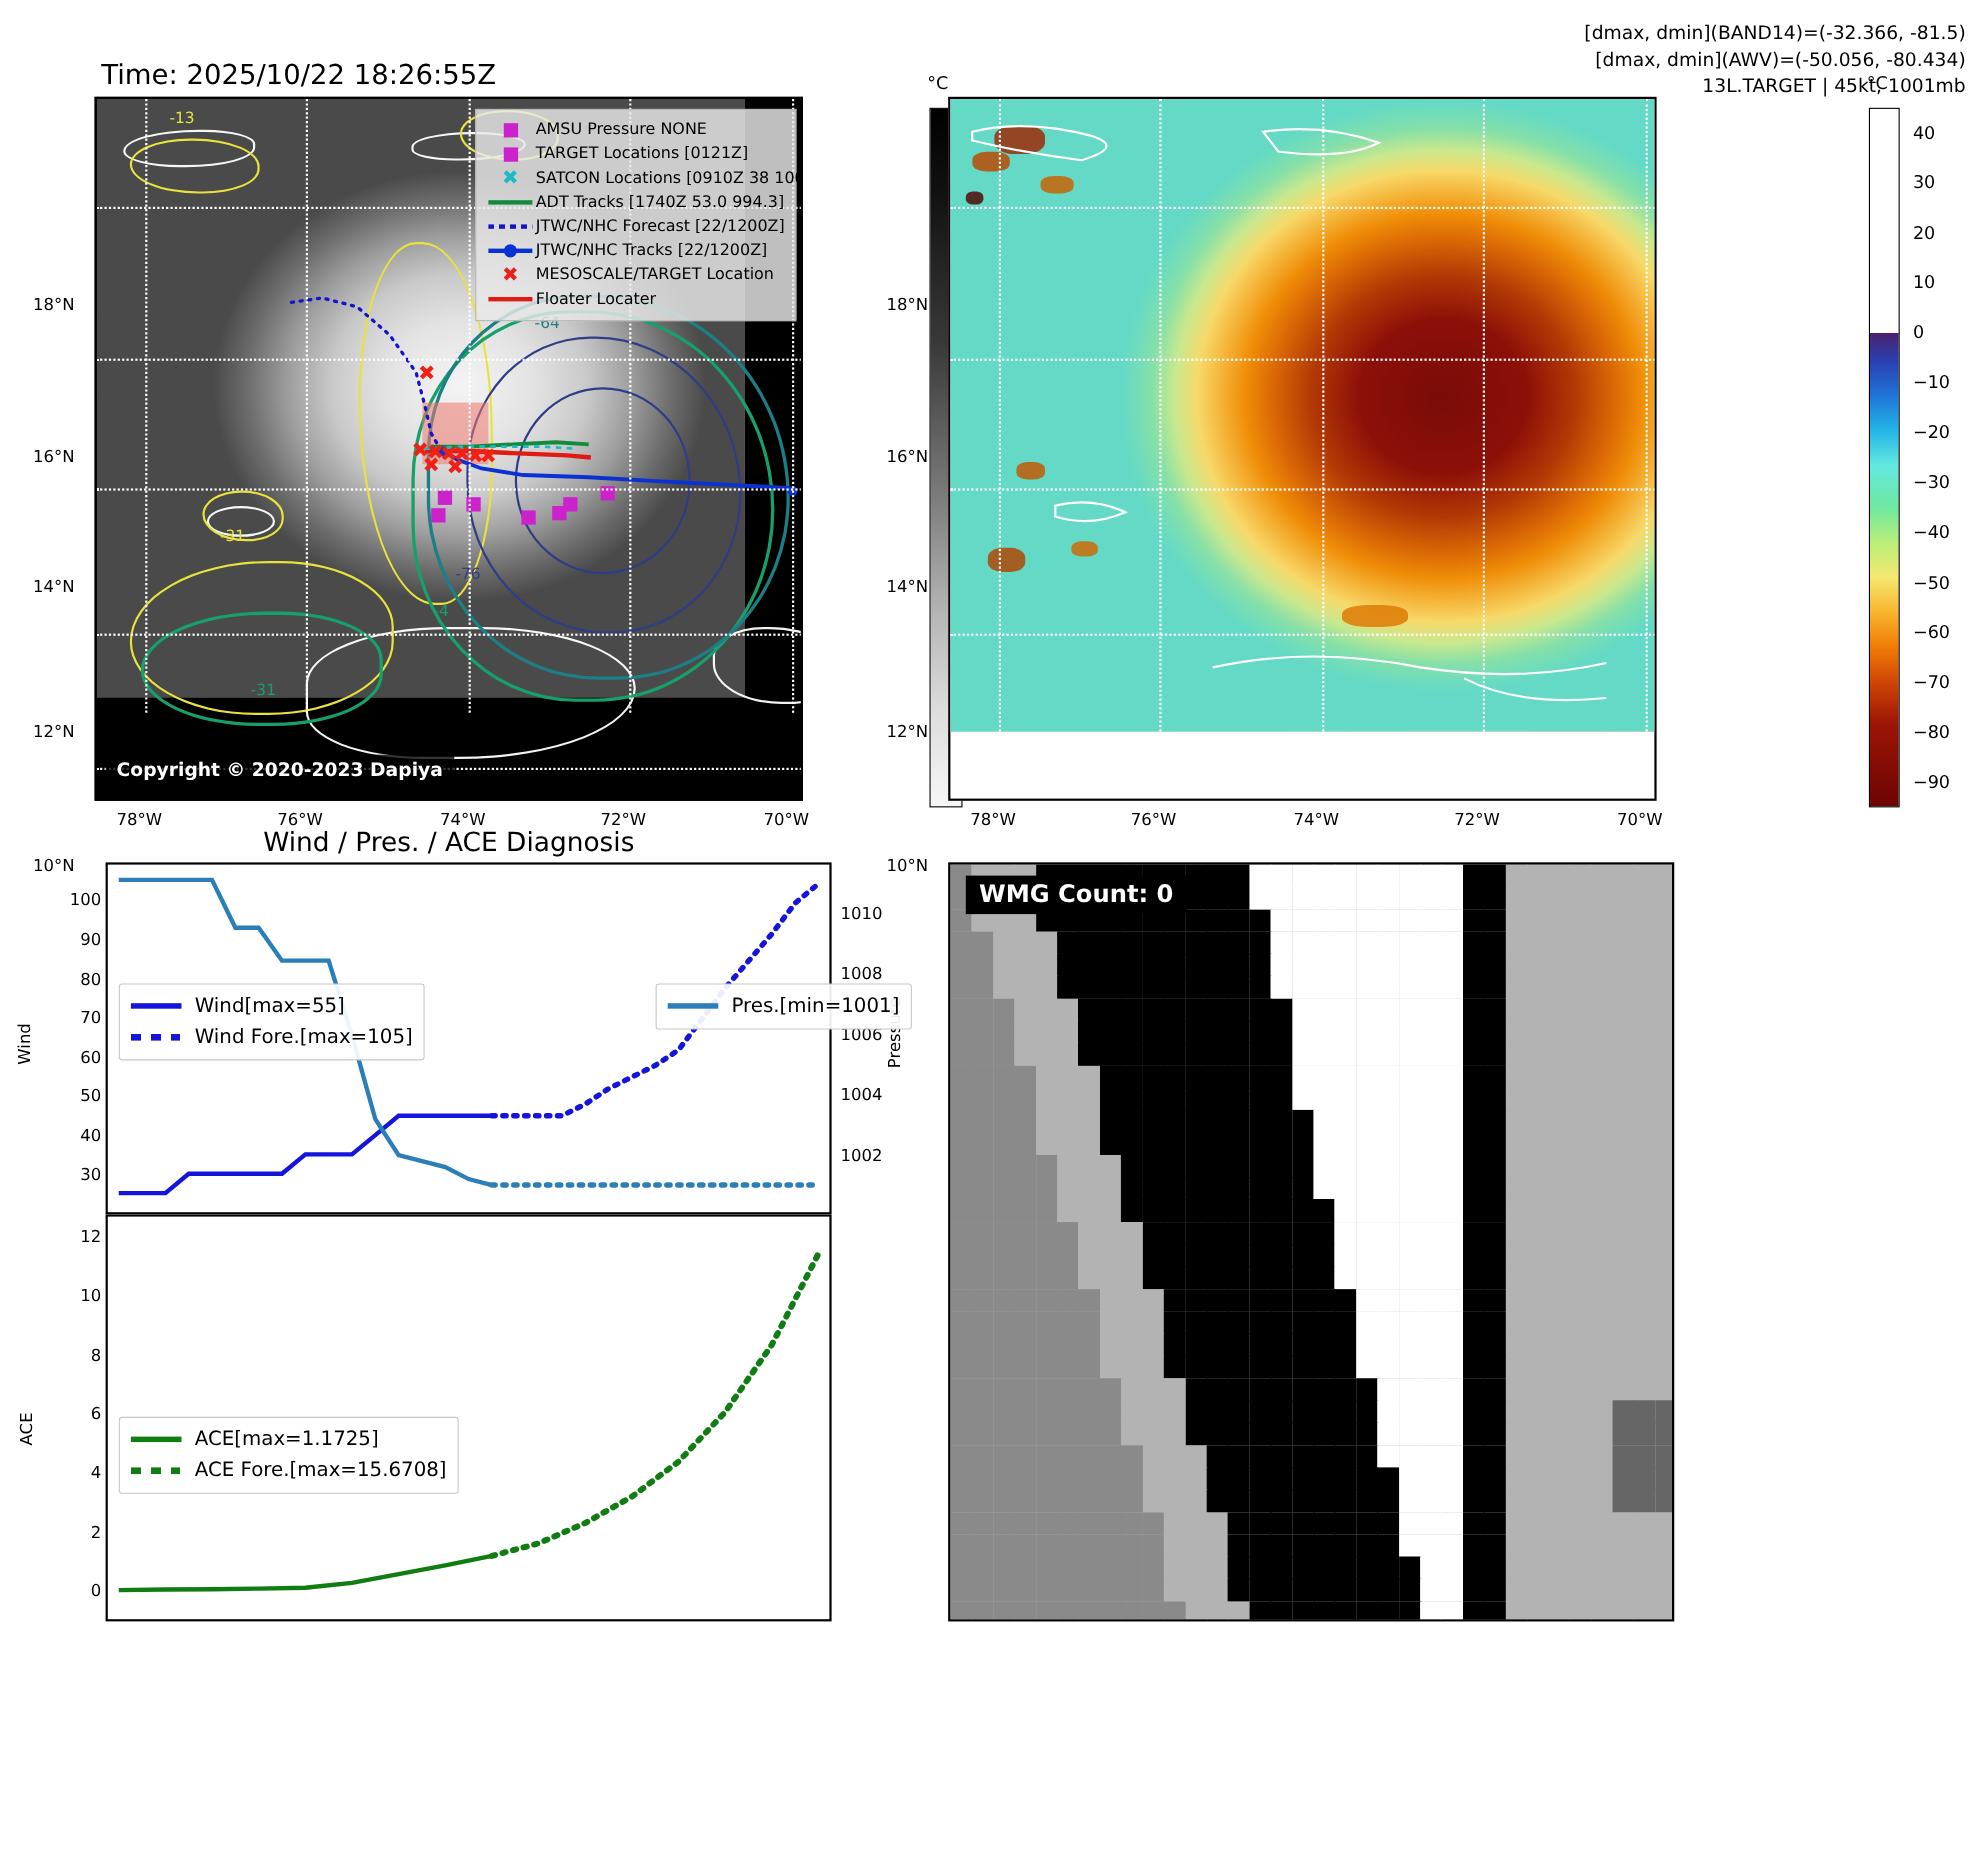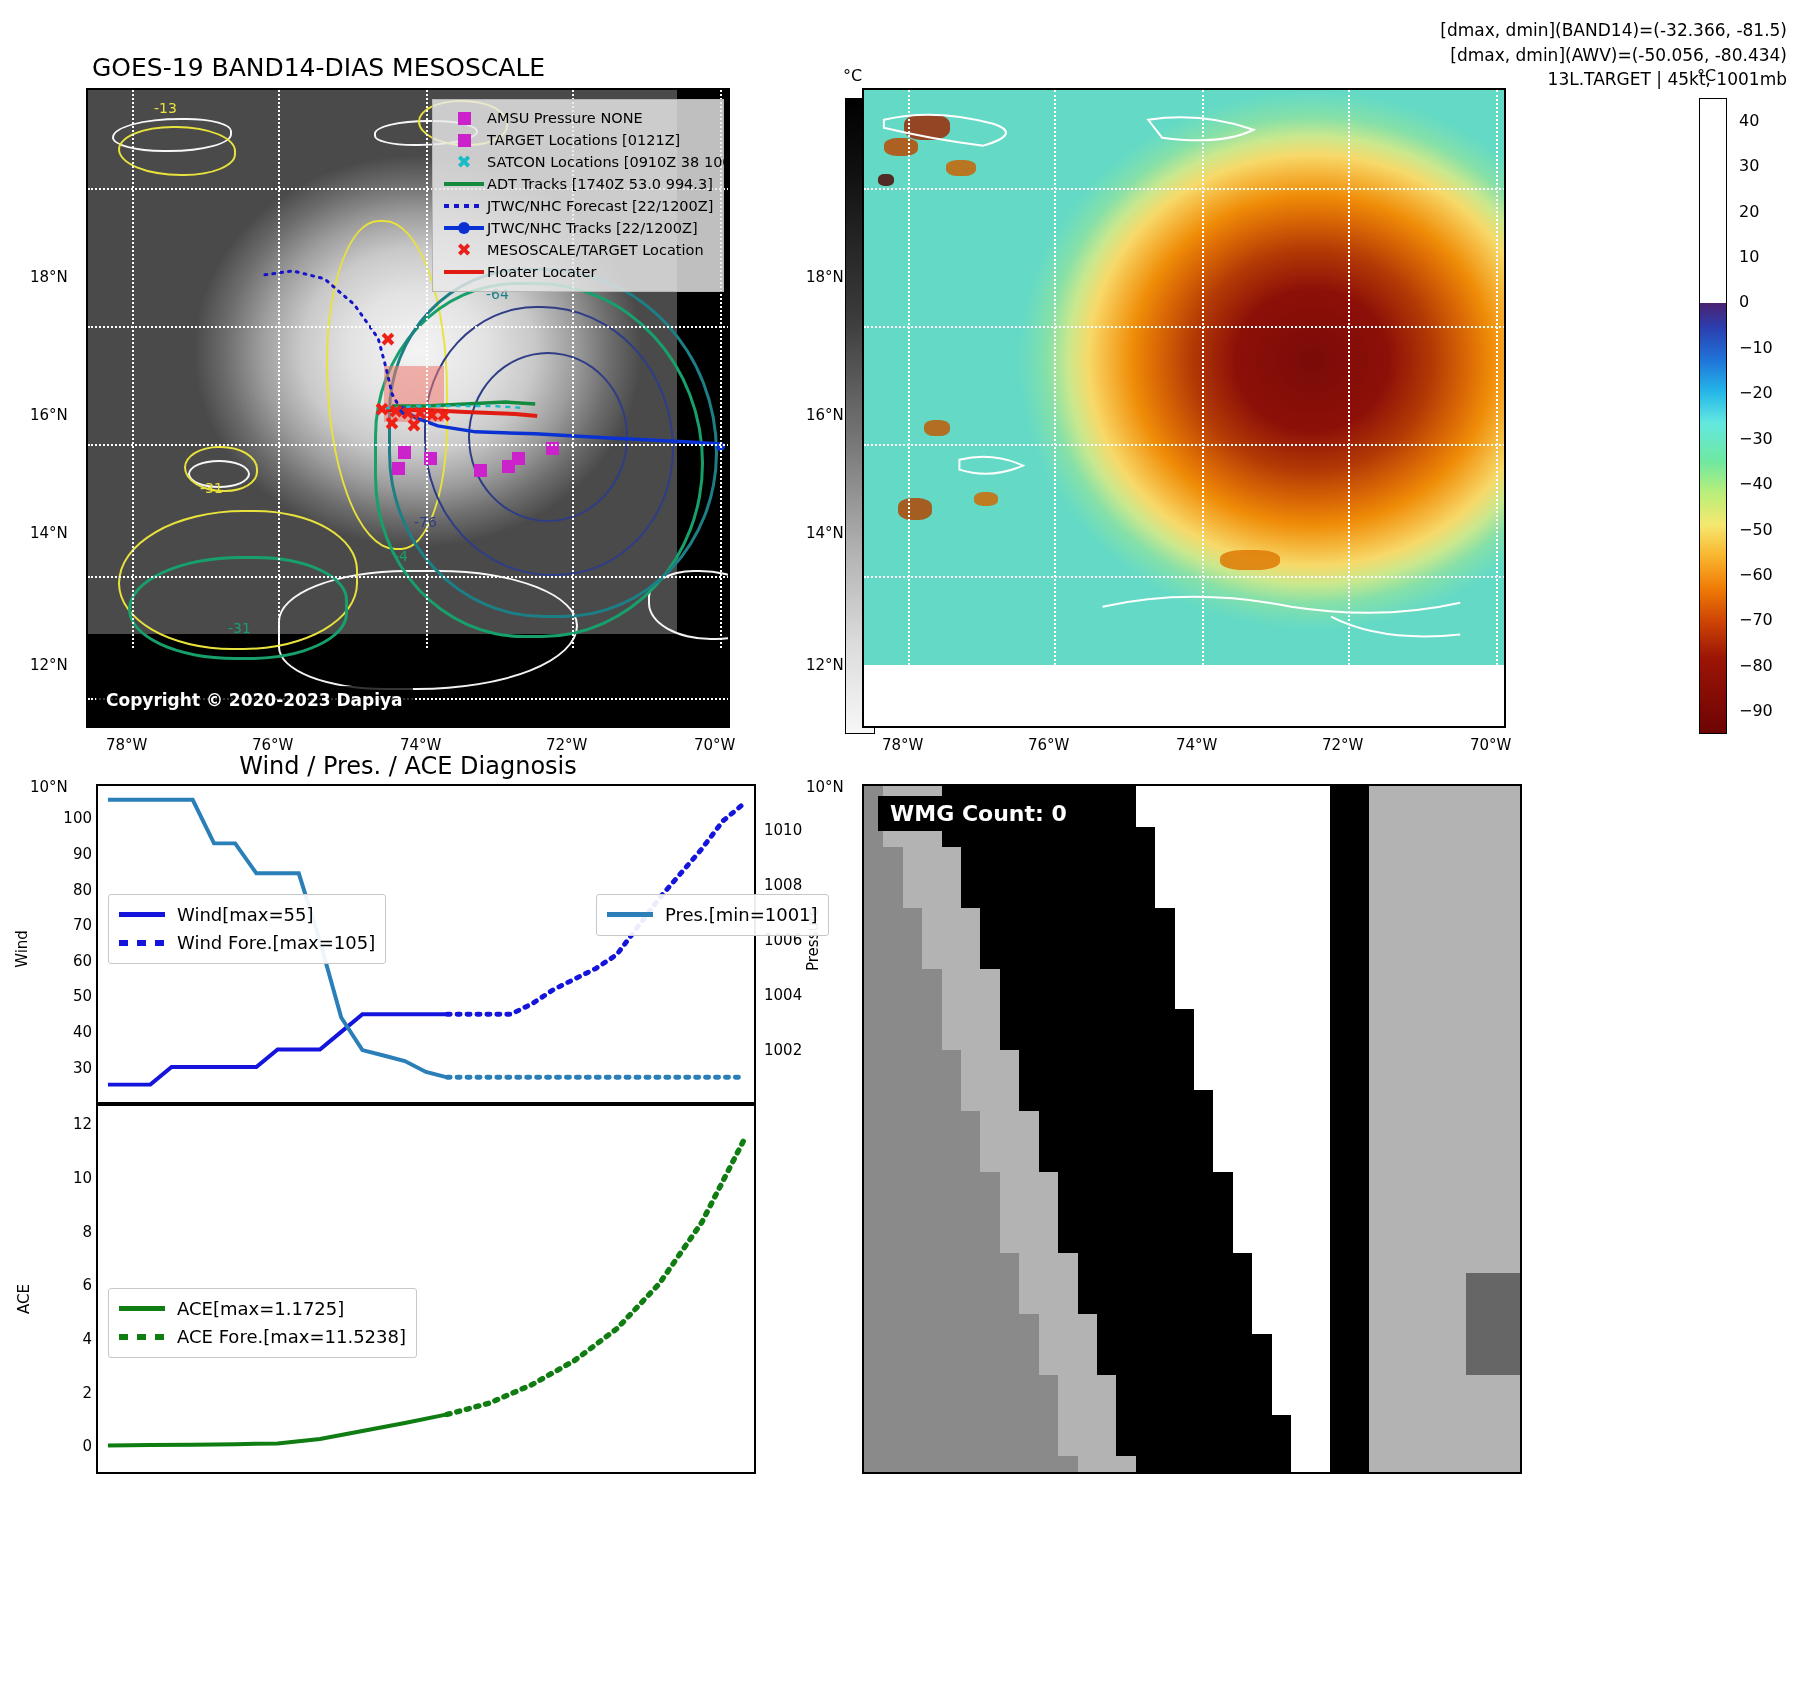--- a/index.html
+++ b/index.html
@@ -104,21 +104,20 @@
   
   #wmg-axes { left:862px; top:784px; width:660px; height:690px; background:#b3b3b3; }
   #wmg-label { position:absolute; left:14px; top:10px; background:#000; color:#fff;
     font-weight:700; font-size:22px; padding:5px 12px; z-index:5; }
   .wmg-cell { position:absolute; }
 </style>
 </head>
 <body>
 
 <div id="title-block">
-  <div>GOES-19 BAND14-DIAS MESOSCALE</div>
   <div>Time: 2025/10/22 18:26:55Z</div>
 </div>
 
 <div id="meta-block">
   <div>[dmax, dmin](BAND14)=(-32.366, -81.5)</div>
   <div>[dmax, dmin](AWV)=(-50.056, -80.434)</div>
   <div>13L.TARGET | 45kt, 1001mb</div>
 </div>
 
 <div class="panel" id="ir-map-panel">
@@ -403,21 +402,21 @@
   </div>
 <div class="y-title" style="left:-6px;top:1290px;width:60px;text-align:center;">ACE</div>
 
 <div class="chart-legend" style="left:108px;top:1288px;">
   <div class="cl-row">
     <span class="cl-key-solid" style="background:#0f7d12;"></span>
     <span>ACE[max=1.1725]</span>
   </div>
   <div class="cl-row">
     <span class="cl-key-dot" style="background:repeating-linear-gradient(to right,#0f7d12 0 9px,transparent 9px 18px);"></span>
-    <span>ACE Fore.[max=11.5238]</span>
+    <span>ACE Fore.[max=15.6708]</span>
   </div>
 </div>
 
 <div class="axes" id="wmg-axes">
   <div id="wmg-label">WMG Count: 0</div>
   <div id="wmg-cells">
       <div class="wmg-cell" style="left: 0px; top: 0px; width: 20.0118px; height: 20.8941px; background: rgb(138, 138, 138);"></div>
       <div class="wmg-cell" style="left: 19.4118px; top: 0px; width: 20.0118px; height: 20.8941px; background: rgb(179, 179, 179);"></div>
       <div class="wmg-cell" style="left: 38.8235px; top: 0px; width: 20.0118px; height: 20.8941px; background: rgb(179, 179, 179);"></div>
       <div class="wmg-cell" style="left: 58.2353px; top: 0px; width: 20.0118px; height: 20.8941px; background: rgb(179, 179, 179);"></div>

